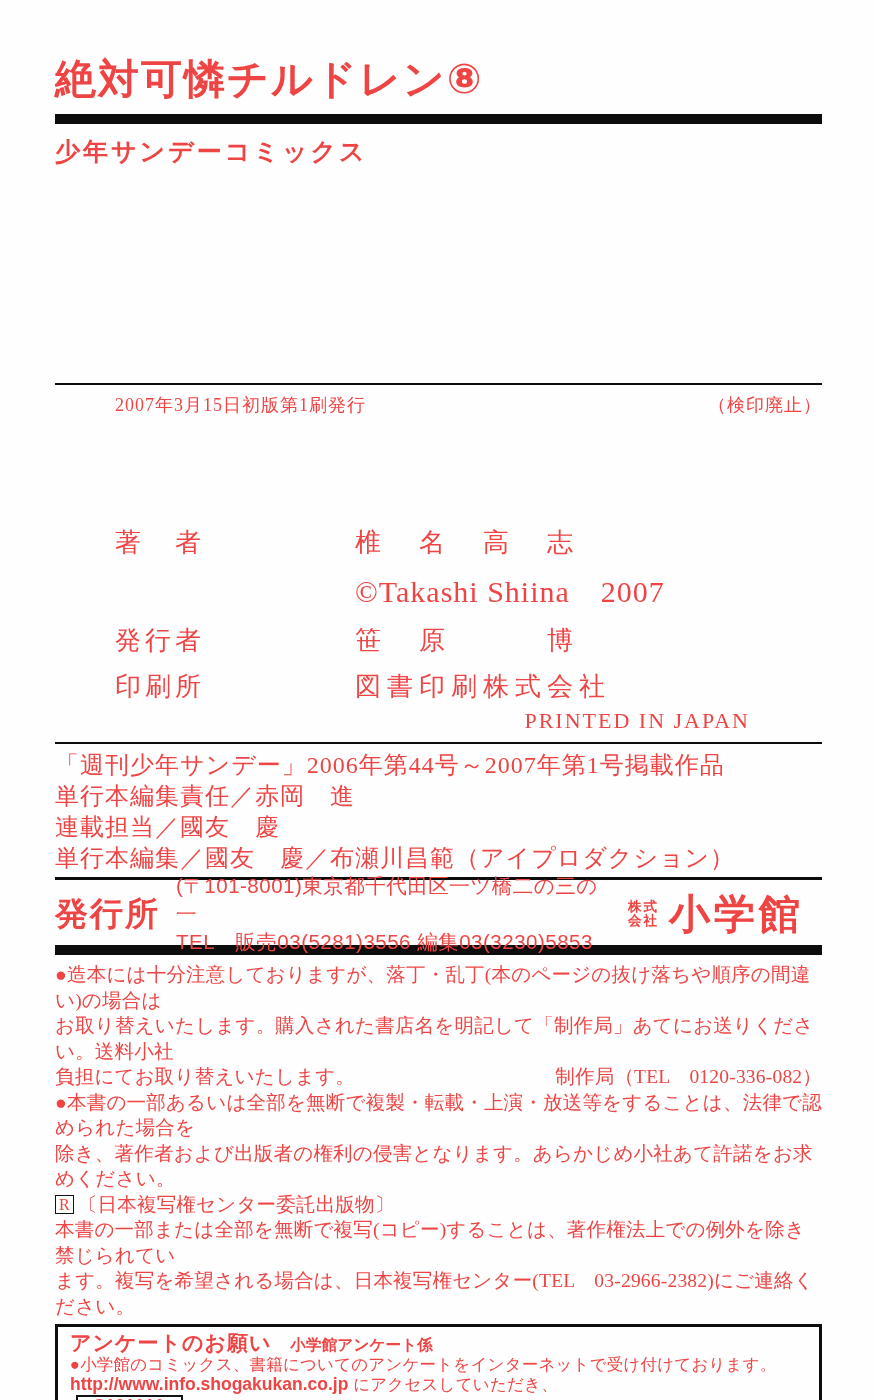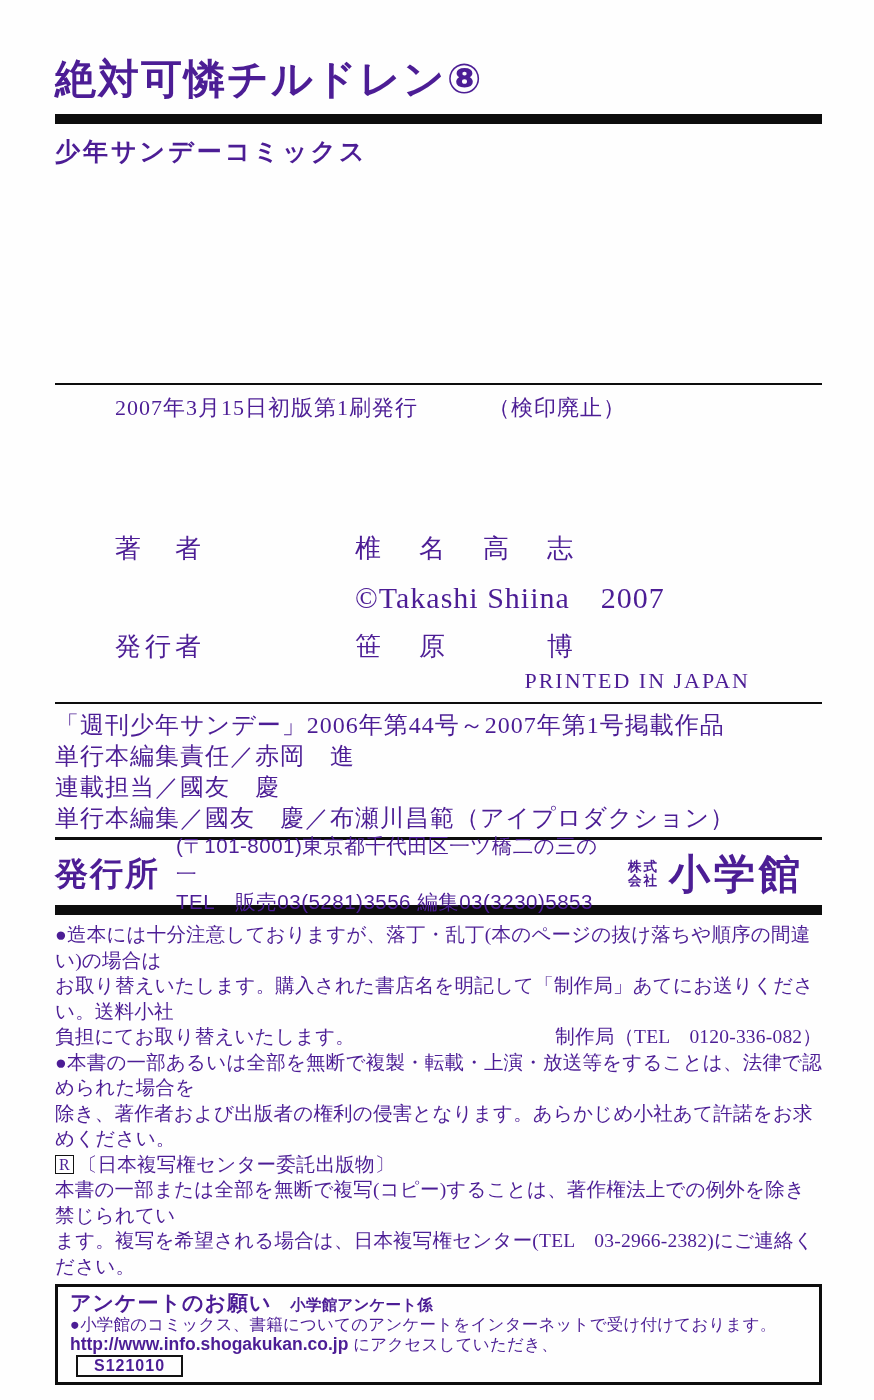--- a/index.html
+++ b/index.html
@@ -1,44 +1,45 @@
 <!DOCTYPE html>
 <html lang="ja"><head>
 <meta charset="utf-8">
 <style>
   html,body{margin:0;padding:0;background:#e8e8e8;}
   .page{
     position:relative;
     width:874px;height:1400px;
     margin:0 auto;
     background:#fefefe;
-    color:#4c1d95;
+    color:#ef4444;
     box-sizing:border-box;
     padding:56px 52px 0 55px;
     font-family:"Liberation Serif","DejaVu Serif",serif;
     overflow:hidden;
   }
   .gothic{font-family:"Liberation Sans","DejaVu Sans",sans-serif;}
 
   
   .book-title{
     font-size:41px;font-weight:bold;letter-spacing:2px;
     line-height:1.15;margin:0;
   }
   .title-rule{height:10px;background:#0d0d0d;margin-top:11px;}
   .series-name{
     font-size:25px;font-weight:bold;letter-spacing:3px;margin-top:11px;
   }
 
   
   .edition-rule{height:2px;background:#0d0d0d;margin-top:215px;}
   .edition-row{
-    margin-top:8px;font-size:22px;letter-spacing:1px;
+    margin-top:8px;font-size:18px;letter-spacing:1px;
     display:flex;align-items:baseline;
     padding-left:60px;
+    justify-content:space-between;
   }
   .edition-note{margin-left:70px;}
 
   
   .colophon{margin-top:108px;font-size:26px;}
   .c-row{display:flex;align-items:baseline;}
   .c-label{margin-left:60px;width:240px;flex:none;letter-spacing:4px;}
   .c-value{letter-spacing:6px;}
   .c-copy{margin-left:300px;margin-top:12px;font-size:30px;letter-spacing:1px;}
   .c-row + .c-row{margin-top:11px;}
@@ -103,20 +104,24 @@
   <div class="colophon">
     <div class="c-row">
       <span class="c-label">著　者</span>
       <span class="c-value">椎　名　高　志</span>
     </div>
     <div class="c-copy">©Takashi Shiina　2007</div>
     <div class="c-row">
       <span class="c-label">発行者</span>
       <span class="c-value">笹　原　　　博</span>
     </div>
+    <div class="c-row">
+      <span class="c-label">印刷所</span>
+      <span class="c-value">図書印刷株式会社</span>
+    </div>
   </div>
   <div class="printed-in">PRINTED IN JAPAN</div>
 
   <div class="credits-rule"></div>
   <div class="credits">
     <div>「週刊少年サンデー」2006年第44号～2007年第1号掲載作品</div>
     <div>単行本編集責任／赤岡　進</div>
     <div>連載担当／國友　慶</div>
     <div>単行本編集／國友　慶／布瀬川昌範（アイプロダクション）</div>
   </div>

